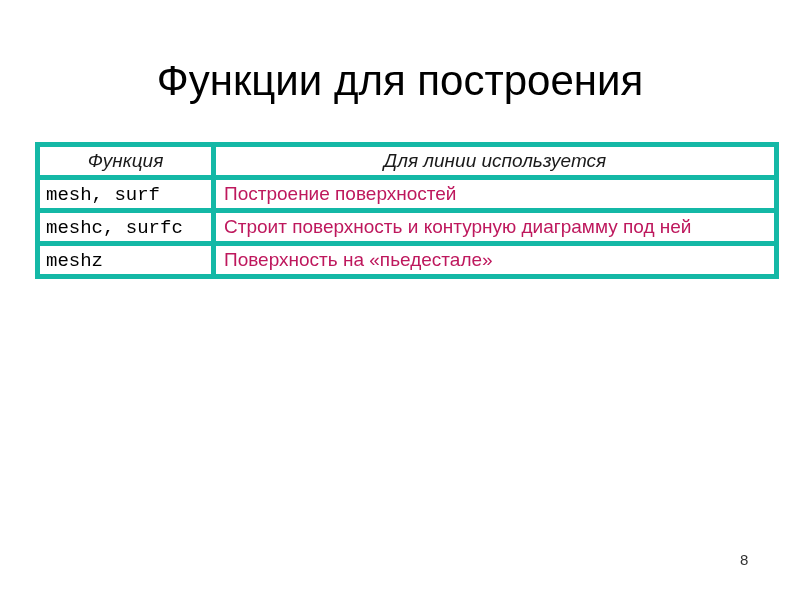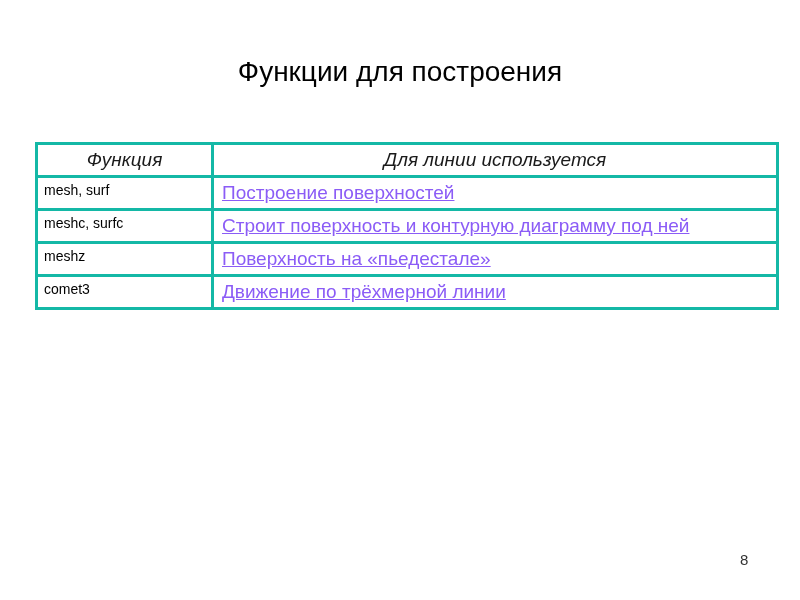--- a/index.html
+++ b/index.html
@@ -14,67 +14,66 @@
       overflow: hidden;
       font-family: "Liberation Sans", sans-serif;
       color: #000000;
     }
     .slide-title {
       position: absolute;
       left: 0;
       top: 28px;
       width: 800px;
       text-align: center;
-      font-size: 28px;
+      font-size: 42px;
       line-height: 50px;
       font-family: "Liberation Sans", sans-serif;
       font-weight: normal;
     }
     .slide-title span { display: block; }
     table.func-table {
       position: absolute;
       left: 35px;
       top: 142px;
       width: 744px;
       border-collapse: collapse;
       border-top: 2px solid #000;
       border-left: 1px solid #000;
       border-right: 2px solid #000;
       border-bottom: 2px solid #000;
     }
     table.func-table th,
     table.func-table td {
-      border: 3px solid #14b8a6;
+      border: 5px solid #14b8a6;
       height: 33px;
       padding: 0 6px;
       box-sizing: border-box;
       font-size: 19px;
       vertical-align: middle;
     }
     table.func-table th {
       font-family: "Liberation Sans", sans-serif;
       font-style: italic;
       font-weight: normal;
       text-align: center;
       color: #1a1a1a;
     }
     table.func-table td.fn {
-      font-family: Liberation Sans, sans-serif;
-      font-size: 14px;
+      font-family: Liberation Mono, monospace;
+      font-size: 19px;
       width: 176px;
       padding-left: 6px;
       vertical-align: top;
       padding-top: 4px;
       white-space: nowrap;
     }
     table.func-table td.desc {
       font-family: "Liberation Sans", sans-serif;
       padding-left: 8px;
-      color: #8b5cf6;
-      text-decoration: underline;
+      color: #be185d;
     }
     .page-number {
       position: absolute;
       left: 740px;
       top: 551px;
       font-size: 15px;
       color: #333;
       font-family: "Liberation Sans", sans-serif;
     }
   </style>
@@ -98,20 +97,16 @@
       <td class="desc">Построение поверхностей</td>
     </tr>
     <tr>
       <td class="fn">meshc, surfc</td>
       <td class="desc">Строит поверхность и контурную диаграмму под ней</td>
     </tr>
     <tr>
       <td class="fn">meshz</td>
       <td class="desc">Поверхность на «пьедестале»</td>
     </tr>
-    <tr>
-      <td class="fn">comet3</td>
-      <td class="desc">Движение по трёхмерной линии</td>
-    </tr>
   </tbody>
 </table>
 
 <div class="page-number">8</div>
 
 </body></html>

